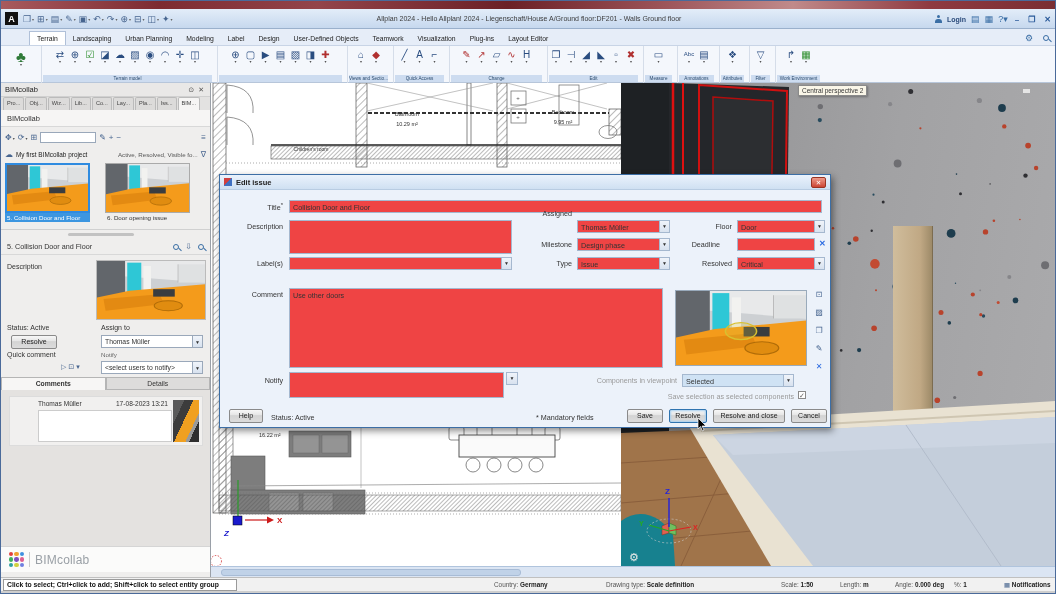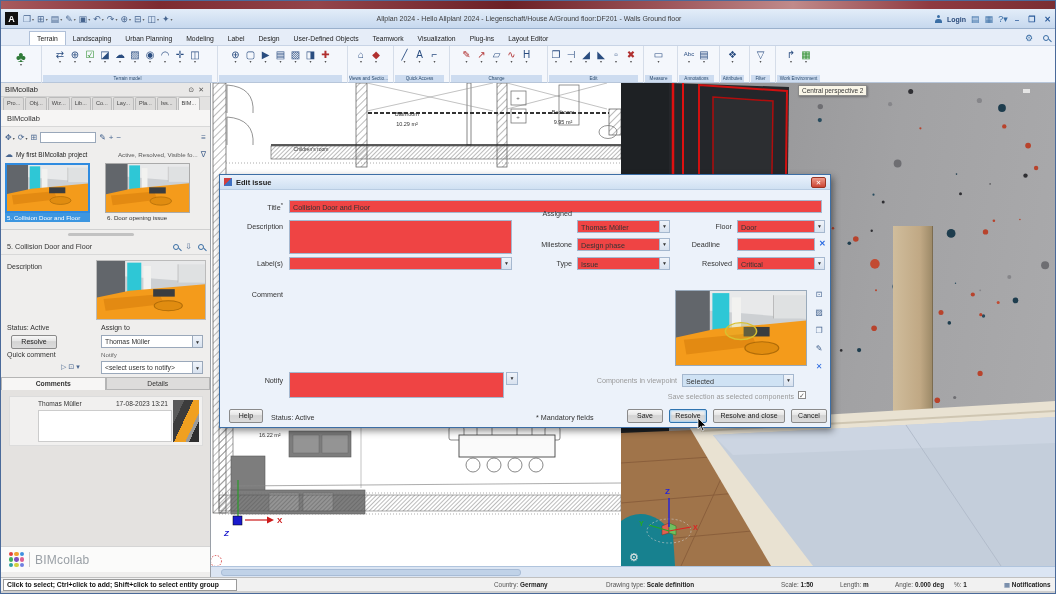--- a/index.html
+++ b/index.html
@@ -708,20 +708,21 @@
     <div class="dval dcombo" style="left:69px;top:82px;width:223px;height:13px">
       <span></span><span class="dd">▼</span></div>
     <div class="dlbl" style="left:300px;top:84px;width:52px">Type</div>
     <div class="dval dcombo" style="left:357px;top:82px;width:93px;height:13px">
       <span>Issue</span><span class="dd">▼</span></div>
     <div class="dlbl" style="left:432px;top:84px;width:80px">Resolved</div>
     <div class="dval dcombo" style="left:517px;top:82px;width:88px;height:13px">
       <span>Critical</span><span class="dd">▼</span></div>
 
     <div class="dlbl" style="left:8px;top:115px;width:55px">Comment</div>
+    <div class="dval" style="left:69px;top:113px;width:374px;height:80px;white-space:normal">Use other doors</div>
     <svg class="dlg-thumb" viewBox="0 0 100 70" preserveAspectRatio="none">
       <use href="#scene"></use>
       <ellipse cx="50" cy="38" rx="12" ry="8" fill="rgba(220,200,60,.25)" stroke="#d8c030" stroke-width="1.2"></ellipse>
     </svg>
     <div class="side-ics">
       <span>⊡</span>
       <span>▨</span>
       <span>❐</span>
       <span>✎</span>
       <span style="color:#2a6ae0">✕</span>

